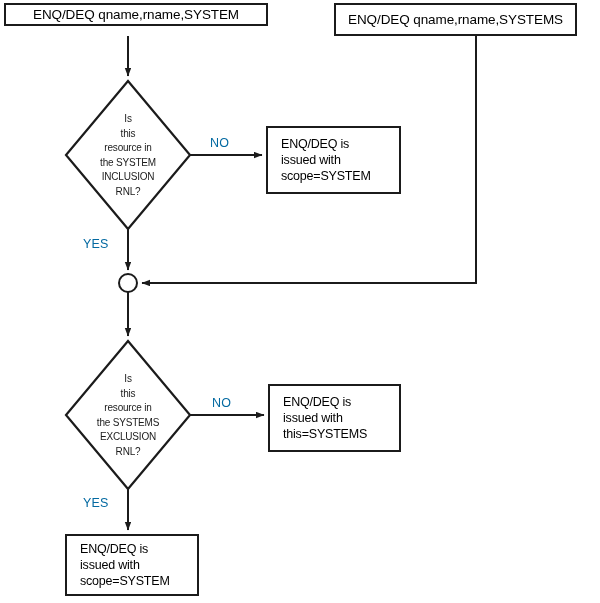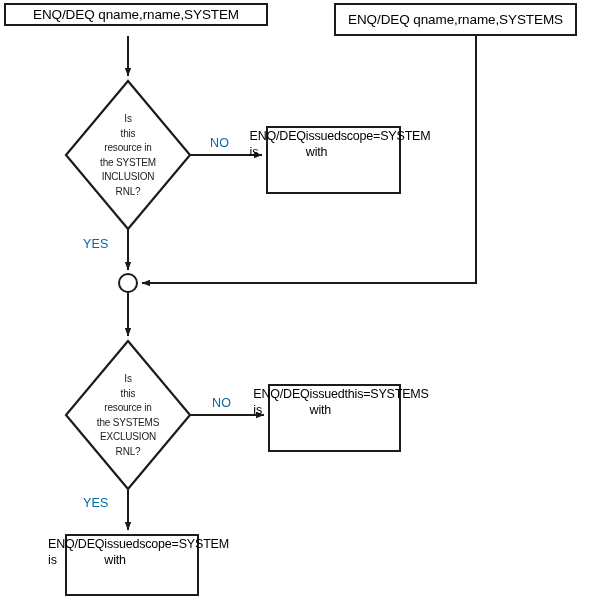--- a/index.html
+++ b/index.html
@@ -32,20 +32,21 @@
     background: #ffffff;
   }
   .box-center {
     display: flex;
     align-items: center;
     justify-content: center;
     text-align: center;
   }
   .box-left {
     display: flex;
+    flex-direction: column;
     justify-content: center;
     text-align: left;
     padding-left: 13px;
   }
   .t13 { font-size: 13.5px; line-height: 16px; letter-spacing: -0.1px; }
   .t12 { font-size: 12.5px; line-height: 16px; letter-spacing: -0.2px; }
   .edge-label {
     position: absolute;
     font-size: 12.5px;
     letter-spacing: 0.2px;

